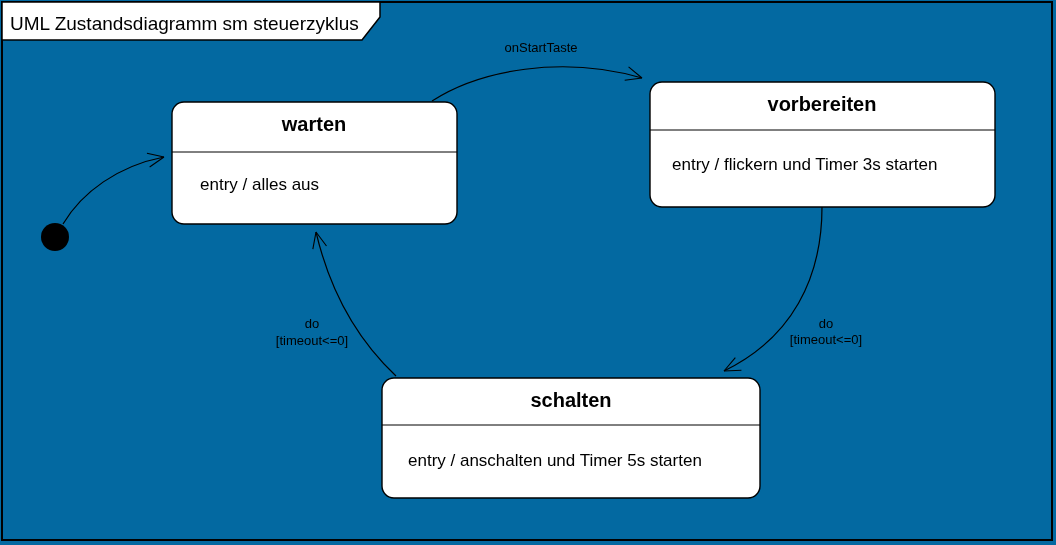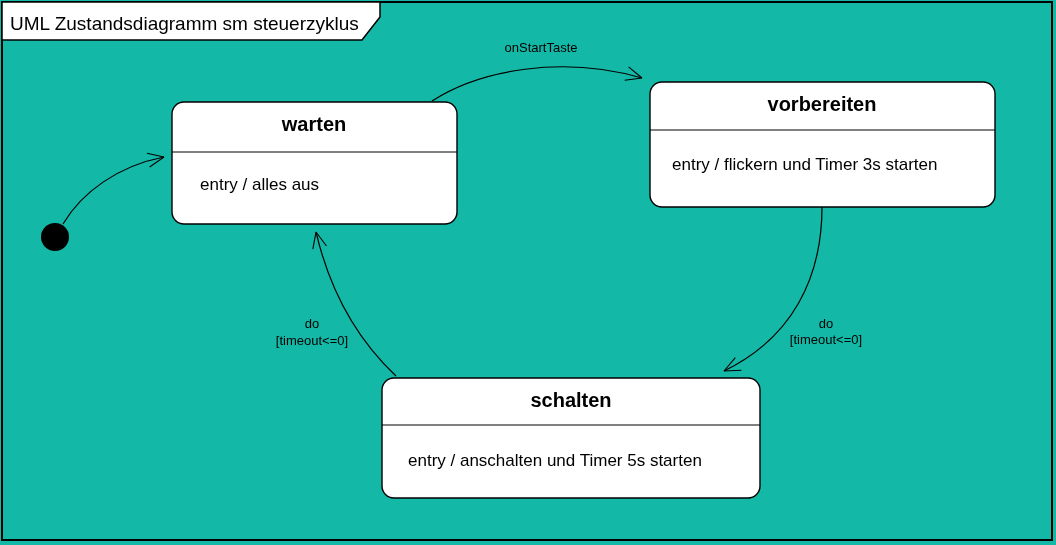--- a/index.html
+++ b/index.html
@@ -1,20 +1,20 @@
 <!DOCTYPE html>
 <html><head>
 <meta charset="utf-8">
 <style>
   html, body { margin: 0; padding: 0; background: #ffffff; }
   .canvas {
     position: relative;
     width: 1056px;
     height: 545px;
-    background: #14b8a6;
+    background: #0369a1;
     font-family: "Liberation Sans", sans-serif;
   }
   svg { display: block; }
   text { fill: #000000; font-family: "Liberation Sans", sans-serif; }
   .frame-title    { font-size: 19px; }
   .state-name     { font-size: 20px; font-weight: bold; text-anchor: middle; }
   .entry-text     { font-size: 17px; }
   .trans-label    { font-size: 13px; text-anchor: middle; }
   .state-box      { fill: #ffffff; stroke: #000000; stroke-width: 1.4; }
   .separator      { stroke: #000000; stroke-width: 1; }

